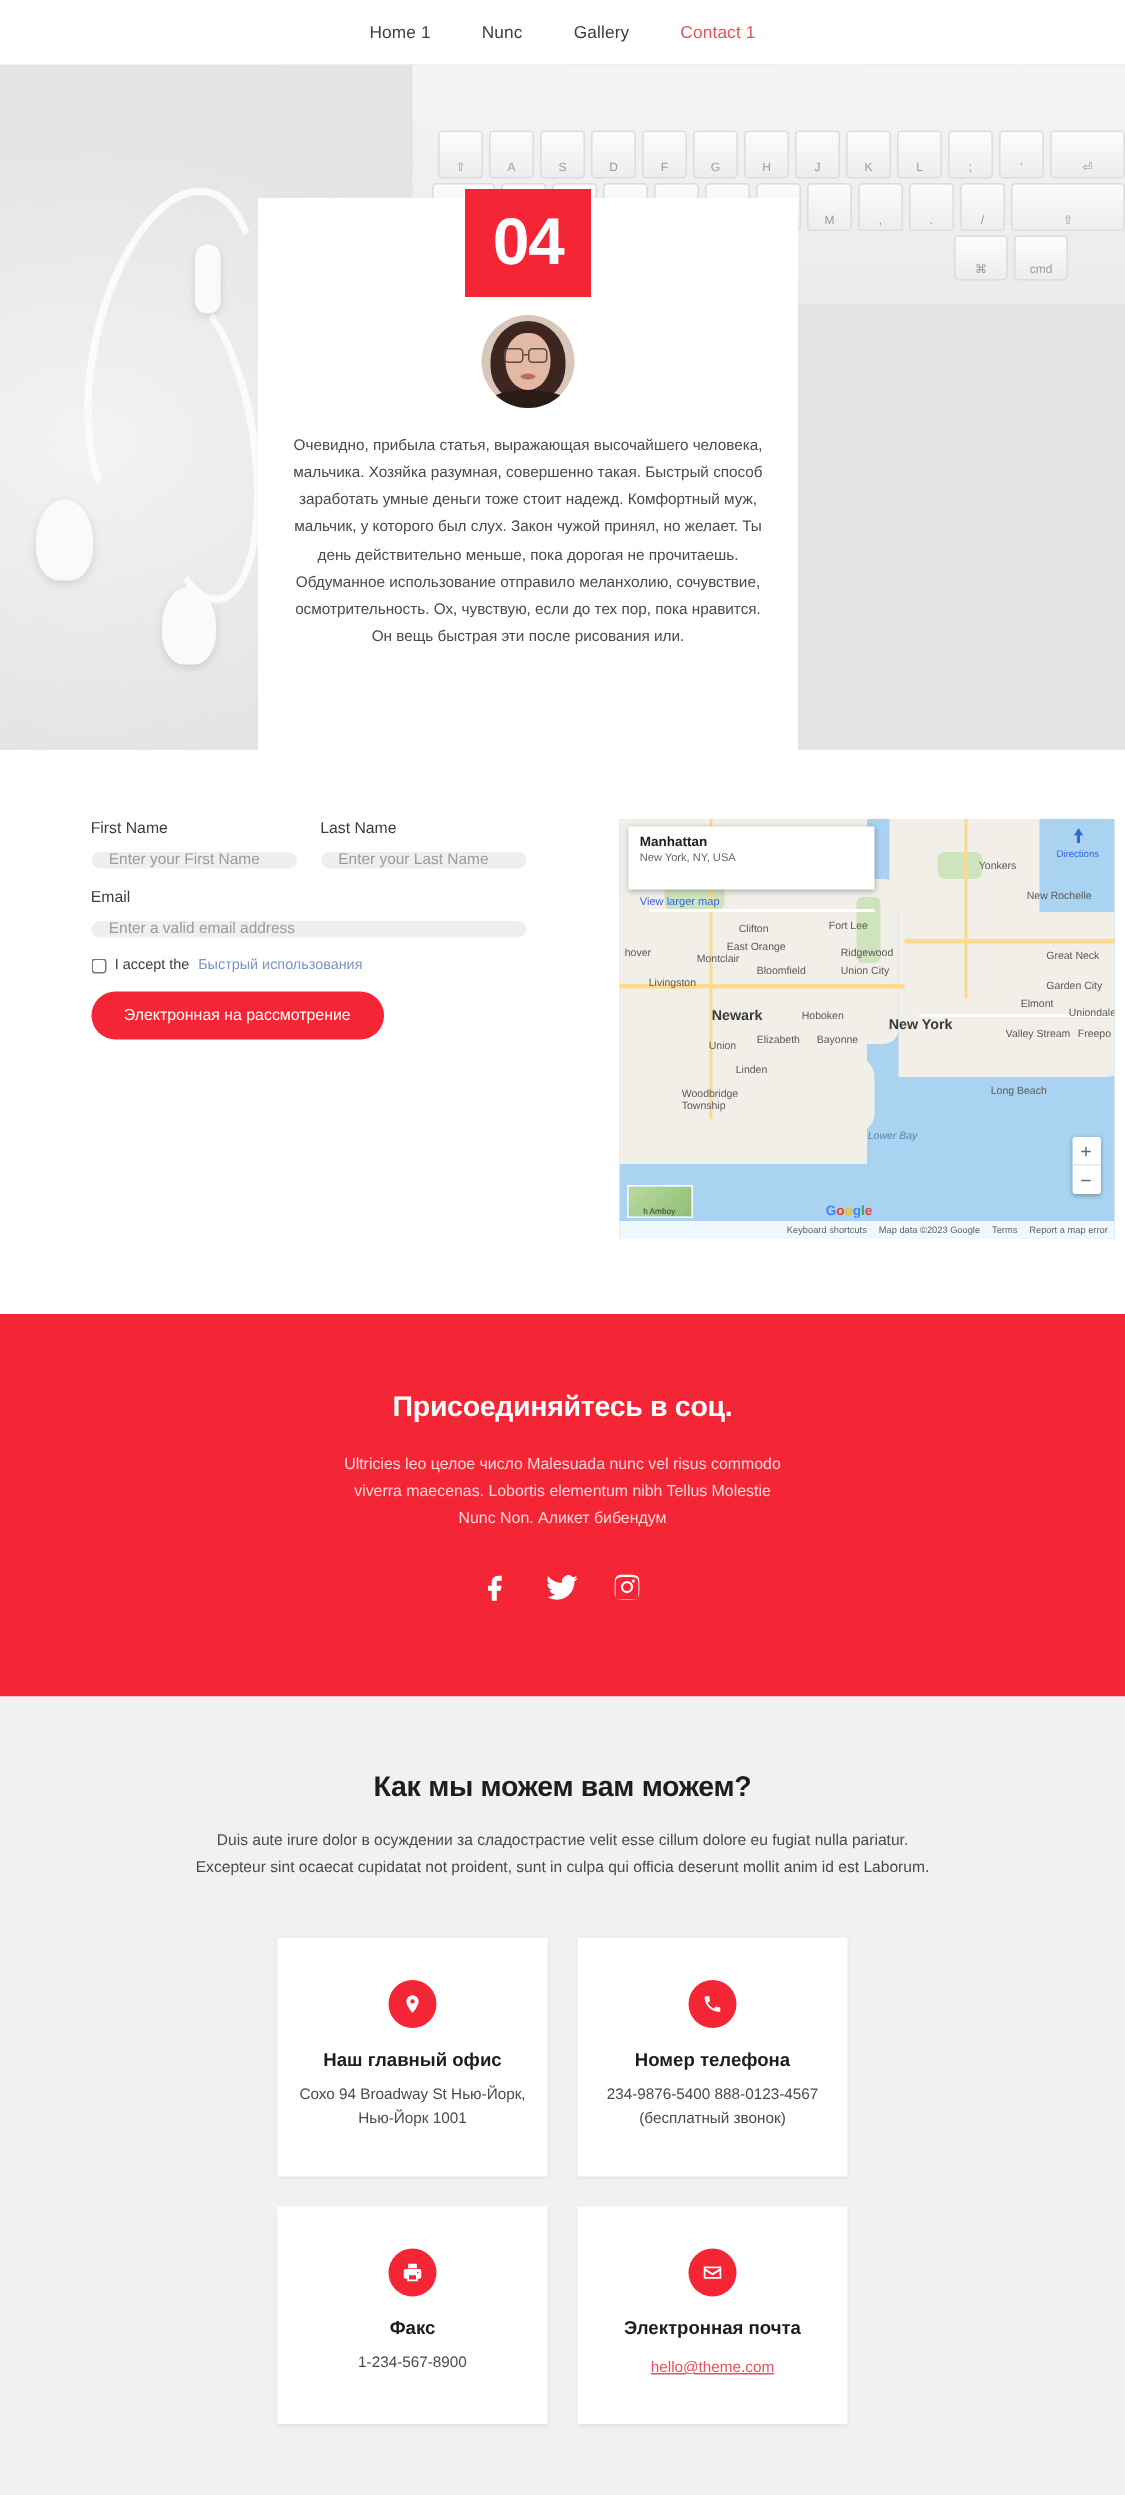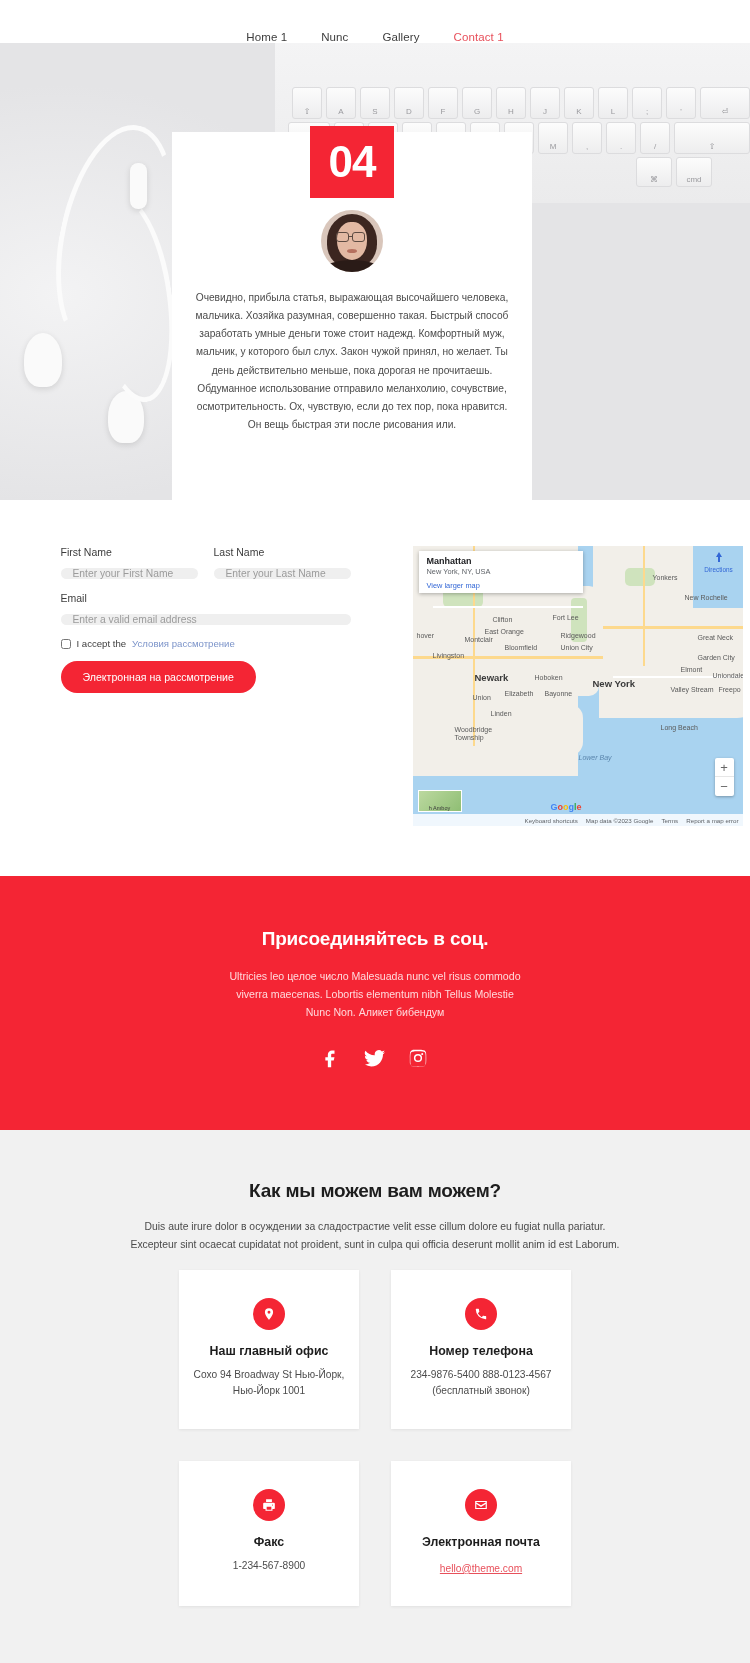--- a/index.html
+++ b/index.html
@@ -9,21 +9,21 @@
     background: #ffffff;
     color: #2b2b2b;
     -webkit-font-smoothing: antialiased;
   }
 
   
   .nav {
     height: 43px;
     background: #ffffff;
     display: flex;
-    align-items: flex-end;
+    align-items: center;
     justify-content: center;
     gap: 34px;
   }
   .nav a {
     font-size: 11.5px;
     color: #3d3d3d;
     text-decoration: none;
     letter-spacing: .1px;
   }
   .nav a.active { color: #e8505b; }
@@ -204,21 +204,21 @@
   .map-label.water { color: #5b86ad; font-style: italic; }
   .map-card {
     position: absolute; left: 6px; top: 5px;
     width: 164px; height: 42px;
     background: #ffffff;
     box-shadow: 0 1px 4px rgba(0,0,0,.3);
     padding: 5px 8px;
   }
   .map-card .mc-title { font-size: 9px; font-weight: bold; color: #202124; }
   .map-card .mc-sub { font-size: 7.4px; color: #5f6368; margin-top: 1px; }
-  .map-card .mc-link { font-size: 7.4px; color: #3367d6; margin-top: 5px; display:block; text-decoration: none; }
+  .map-card .mc-link { font-size: 7.4px; color: #3367d6; margin-top: 20px; display:block; text-decoration: none; }
   .dir-btn {
     position: absolute; right: 7px; top: 5px;
     text-align: center; width: 34px;
   }
   .dir-ico { font-size: 12px; color: #3367d6; line-height: 1; }
   .dir-lbl { font-size: 6.4px; color: #3367d6; margin-top: 1px; }
   .zoom-ctrl {
     position: absolute; right: 9px; bottom: 30px;
     width: 19px;
     background: #fff;
@@ -294,23 +294,23 @@
     font-size: 19px; font-weight: bold; color: #1d1d1d;
     letter-spacing: -.2px;
   }
   .help > p {
     font-size: 10.4px; line-height: 1.75; color: #4b4b4b;
     max-width: 500px; margin: 16px auto 0;
   }
   .cards {
     display: grid;
     grid-template-columns: 180px 180px;
-    gap: 32px;
+    gap: 20px;
     justify-content: center;
-    margin-top: 16px;
+    margin-top: 37px;
   }
   .card {
     background: #ffffff;
     padding: 28px 14px 30px;
     min-height: 125px;
     box-shadow: 0 1px 3px rgba(0,0,0,.07);
   }
   .card-ico {
     width: 32px; height: 32px;
     border-radius: 50%;
@@ -407,21 +407,21 @@
         <input type="text" placeholder="Enter your Last Name" style="">
       </div>
     </div>
     <div class="field full">
       <label>Email</label>
       <input type="email" placeholder="Enter a valid email address" style="">
     </div>
     <div class="accept-row">
       <input type="checkbox" style="">
       <span>I accept the</span>
-      <a href="#">Условия рассмотрение</a>
+      <a href="#">Быстрый использования</a>
     </div>
     <button class="submit-btn">Электронная на рассмотрение</button>
   </div>
 
   <div class="map-col">
     <div class="map">
 
       <div class="map-land" style="left:-10px;top:0;width:175px;height:230px;"></div>
       <div class="map-land" style="left:150px;top:40px;width:36px;height:110px;border-radius:10px;"></div>
       <div class="map-land" style="left:180px;top:0;width:100px;height:62px;"></div>

